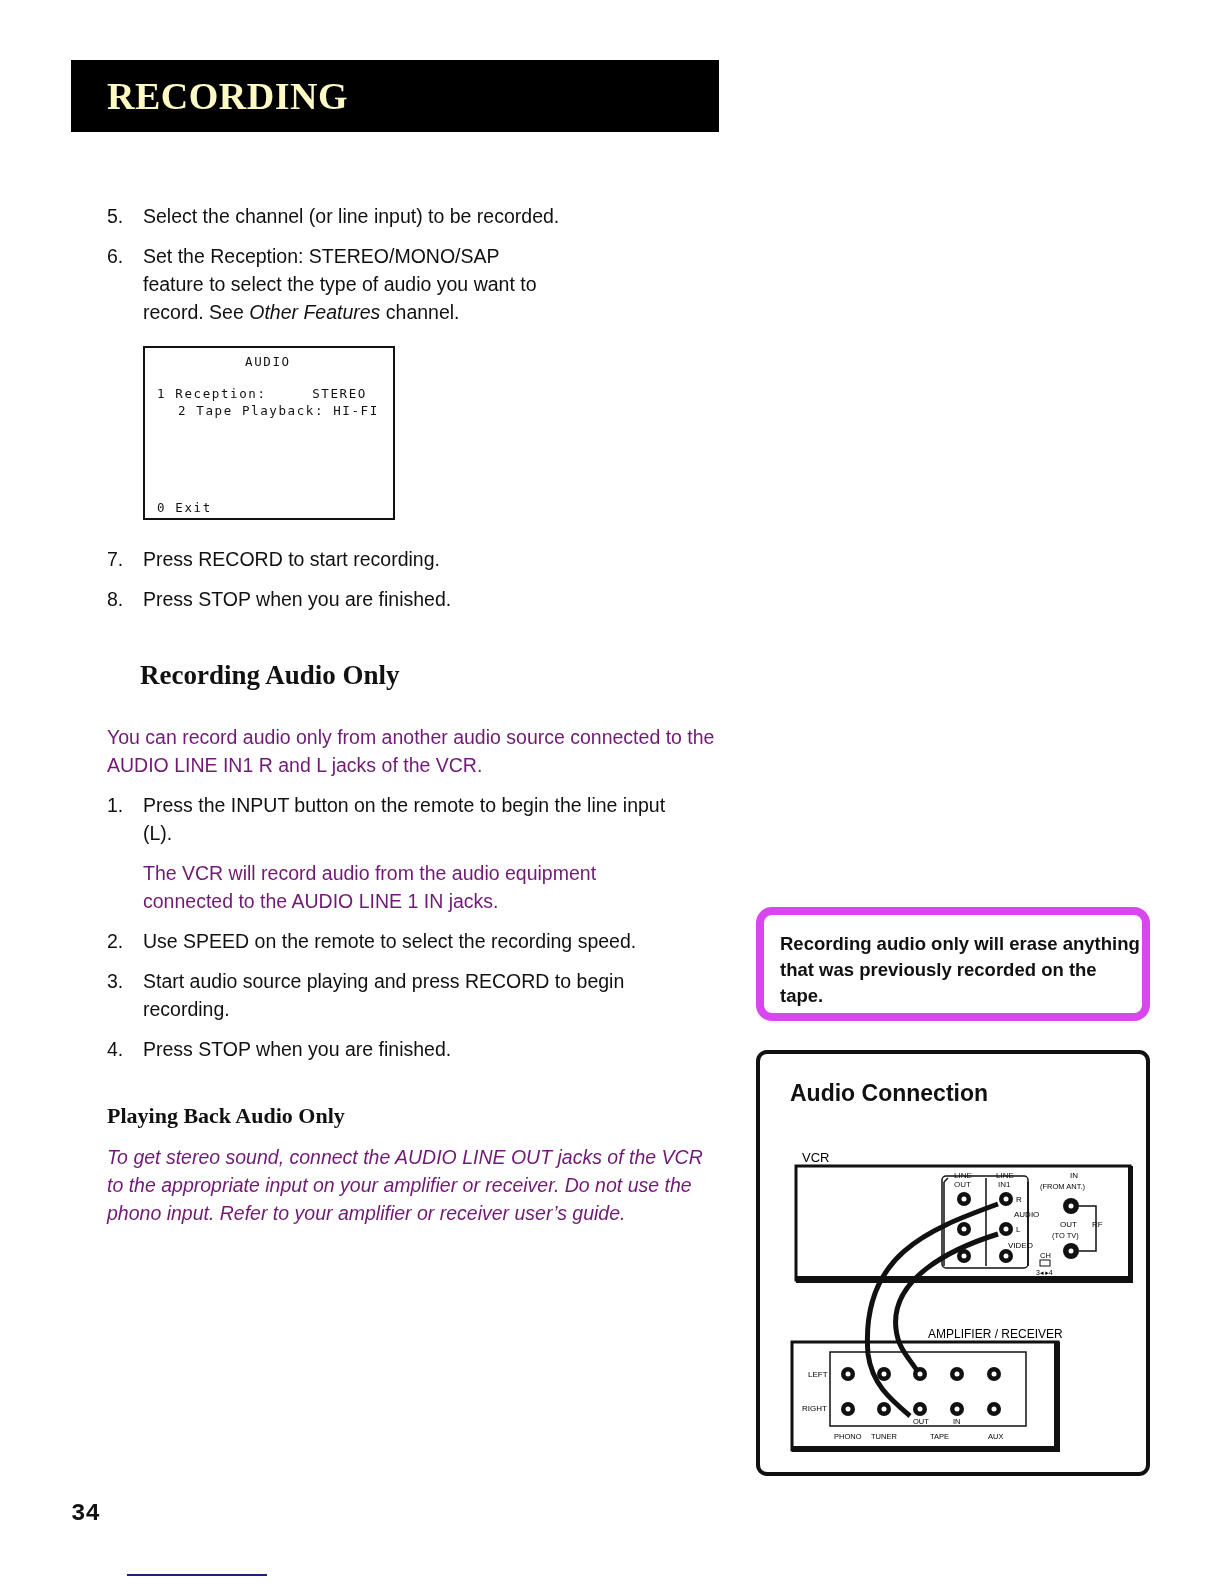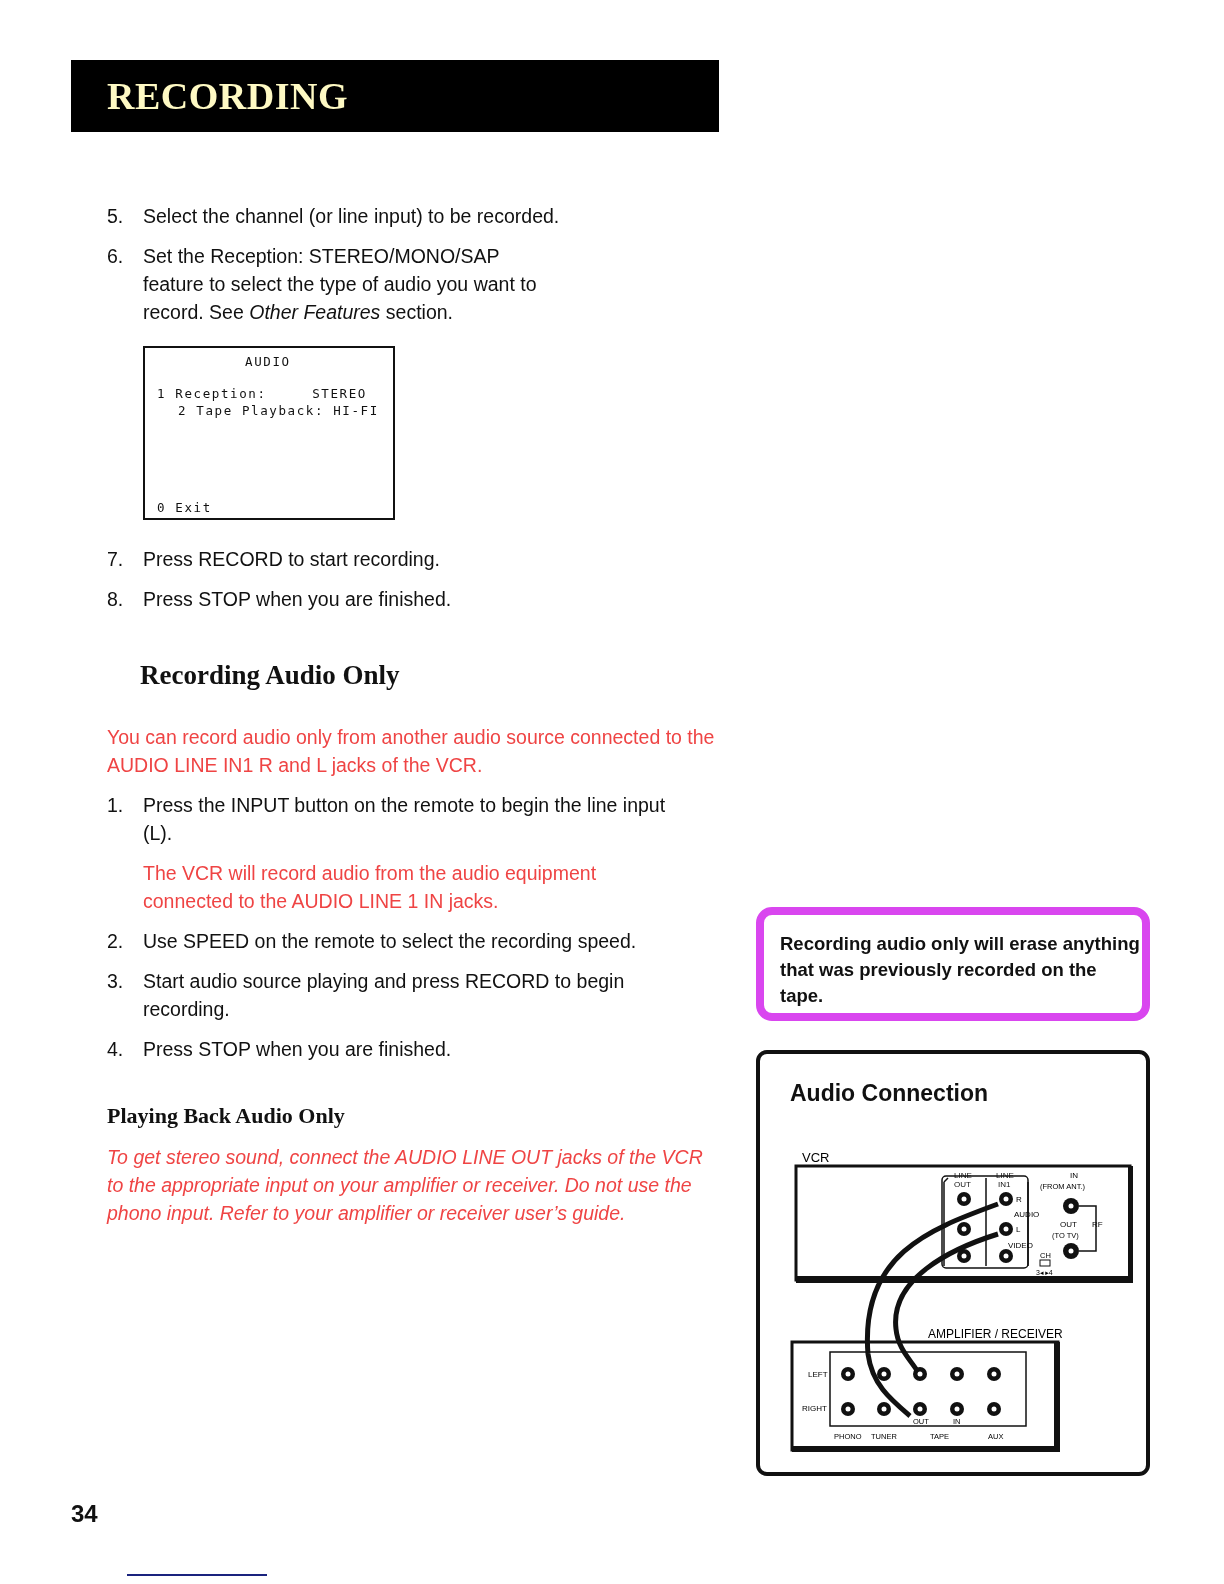--- a/index.html
+++ b/index.html
@@ -1,56 +1,56 @@
 <!DOCTYPE html>
 <html><head>
 <meta charset="utf-8">
 <style>
   html, body { margin: 0; padding: 0; background: #ffffff; }
   body { width: 1224px; height: 1584px; position: relative; overflow: hidden; color: #111; }
 
   .header-bar { position: absolute; left: 71px; top: 60px; width: 648px; height: 72px; background: #000; }
   .header-bar .title { position: absolute; left: 36px; top: 14px; color: #fef9c3; font-family: "Liberation Serif", serif; font-size: 38px; font-weight: bold; letter-spacing: 0.5px; }
 
-  .text { position: absolute; font-family: "Liberation Sans", sans-serif; font-size: 19.5px; line-height: 28px; color: #ef4444; }
+  .text { position: absolute; font-family: "Liberation Sans", sans-serif; font-size: 19.5px; line-height: 28px; color: #701a75; }
   .step { position: absolute; left: 107px; width: 620px; font-family: "Liberation Sans", sans-serif; font-size: 19.5px; line-height: 28px; }
   .step .num { position: absolute; left: 0; top: 0; }
   .step .body { position: absolute; left: 36px; top: 0; width: 580px; }
 
   .osd { position: absolute; left: 143px; top: 346px; width: 252px; height: 174px; border: 2px solid #111; box-sizing: border-box; font-family: "DejaVu Sans Mono", monospace; font-size: 12.5px; letter-spacing: 1.6px; }
   .osd div { position: absolute; white-space: pre; }
 
   .h2 { position: absolute; left: 107px; top: 660px; font-family: "Liberation Serif", serif; font-size: 27px; font-weight: bold; margin-left: 33px; }
   .h3 { position: absolute; left: 107px; top: 1103px; font-family: "Liberation Serif", serif; font-size: 22px; font-weight: bold; }
 
   .warn-box { position: absolute; left: 756px; top: 907px; width: 394px; height: 114px; border: 8px solid #d946ef; border-radius: 16px; box-sizing: border-box; }
   .warn-box .warn-text { position: absolute; left: 16px; top: 16px; width: 360px; font-family: "Liberation Sans", sans-serif; font-weight: bold; font-size: 18.5px; line-height: 26px; }
 
   .diagram-box { position: absolute; left: 756px; top: 1050px; width: 394px; height: 426px; border: 4px solid #111; border-radius: 11px; box-sizing: border-box; }
   .diagram-box .dtitle { position: absolute; left: 30px; top: 26px; font-family: "Liberation Sans", sans-serif; font-weight: bold; font-size: 23px; }
   .diagram-box svg { position: absolute; left: 0; top: 0; }
 
-  .page-num { position: absolute; left: 71px; top: 1500px; font-family: Liberation Sans, sans-serif; font-weight: bold; font-size: 24px; }
+  .page-num { position: absolute; left: 71px; top: 1500px; font-family: Liberation Mono, monospace; font-weight: bold; font-size: 24px; }
   .footer-line { position: absolute; left: 127px; top: 1574px; width: 140px; height: 2px; background: #1a237e; }
 </style>
 </head>
 <body>
 
 <div class="header-bar">
   <div class="title">RECORDING</div>
 </div>
 
 <div class="step" style="top:202px;">
   <span class="num">5.</span>
   <span class="body">Select the channel (or line input) to be recorded.</span>
 </div>
 
 <div class="step" style="top:242px;">
   <span class="num">6.</span>
-  <span class="body" style="width:420px;"><span>Set the Reception: STEREO/MONO/SAP feature to select the type of audio you want to record. See </span><i>Other Features</i><span> section.</span></span>
+  <span class="body" style="width:420px;"><span>Set the Reception: STEREO/MONO/SAP feature to select the type of audio you want to record. See </span><i>Other Features</i><span> channel.</span></span>
 </div>
 
 <div class="osd">
   <div style="left:100px; top:6px;">AUDIO</div>
   <div style="left:12px; top:38px;">1 Reception:     STEREO</div>
   <div style="left:12px; top:55px;margin-left:21px;">2 Tape Playback: HI-FI</div>
   <div style="left:12px; top:152px;">0 Exit</div>
 </div>
 
 <div class="step" style="top:545px;">

